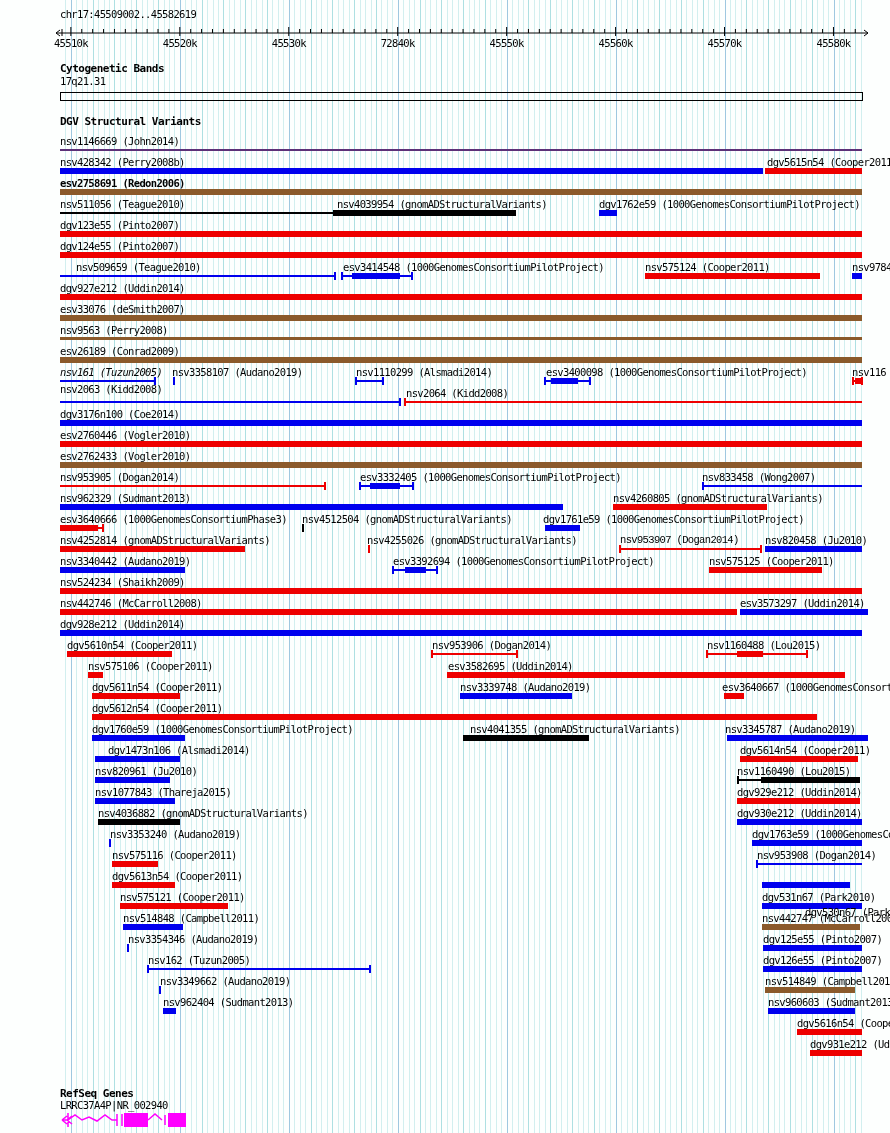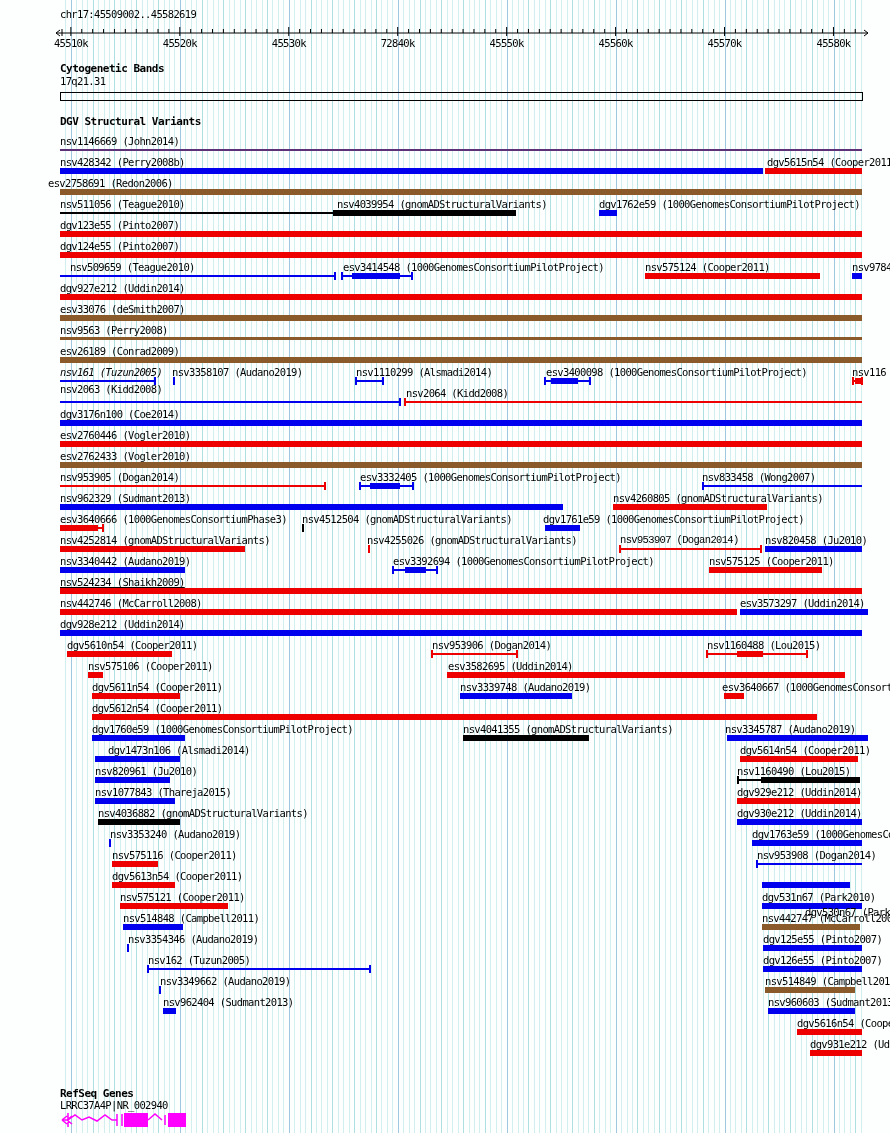--- a/index.html
+++ b/index.html
@@ -272,33 +272,33 @@
   <div id="cyto-rect" style="left:60px;top:92px;width:801px;height:7px;"></div>
 
   <div class="txt hdr" style="left:60px;top:116px;">DGV Structural Variants</div>
   <div id="rows">
       <div class="txt" style="left: 60px; top: 136px;">nsv1146669 (John2014)</div>
       <div class="seg" title="nsv1146669" style="left: 60px; top: 149px; width: 802px; height: 2px; background: rgb(92, 49, 120);"></div>
       <div class="txt" style="left: 60px; top: 157px;">nsv428342 (Perry2008b)</div>
       <div class="seg" title="nsv428342" style="left: 60px; top: 168px; width: 703px; height: 6px; background: rgb(0, 0, 238);"></div>
       <div class="txt" style="left: 767px; top: 157px;">dgv5615n54 (Cooper2011)</div>
       <div class="seg" title="dgv5615n54" style="left: 765px; top: 168px; width: 97px; height: 6px; background: rgb(238, 0, 0);"></div>
-      <div class="txt" style="left: 48px; top: 178px;">esv2758691 (Redon2006)</div>
+      <div class="txt" style="left: 60px; top: 178px; font-weight: bold;">esv2758691 (Redon2006)</div>
       <div class="seg" title="esv2758691" style="left: 60px; top: 189px; width: 802px; height: 6px; background: rgb(139, 90, 43);"></div>
       <div class="txt" style="left: 60px; top: 199px;">nsv511056 (Teague2010)</div>
       <div class="seg" title="nsv511056" style="left: 60px; top: 212px; width: 273px; height: 2px; background: rgb(0, 0, 0);"></div>
       <div class="txt" style="left: 337px; top: 199px;">nsv4039954 (gnomADStructuralVariants)</div>
       <div class="seg" title="nsv4039954" style="left: 333px; top: 210px; width: 183px; height: 6px; background: rgb(0, 0, 0);"></div>
       <div class="txt" style="left: 599px; top: 199px;">dgv1762e59 (1000GenomesConsortiumPilotProject)</div>
       <div class="seg" title="dgv1762e59" style="left: 599px; top: 210px; width: 18px; height: 6px; background: rgb(0, 0, 238);"></div>
       <div class="txt" style="left: 60px; top: 220px;">dgv123e55 (Pinto2007)</div>
       <div class="seg" title="dgv123e55" style="left: 60px; top: 231px; width: 802px; height: 6px; background: rgb(238, 0, 0);"></div>
       <div class="txt" style="left: 60px; top: 241px;">dgv124e55 (Pinto2007)</div>
       <div class="seg" title="dgv124e55" style="left: 60px; top: 252px; width: 802px; height: 6px; background: rgb(238, 0, 0);"></div>
-      <div class="txt" style="left: 70px; top: 262px;">nsv509659 (Teague2010)</div>
+      <div class="txt" style="left: 76px; top: 262px;">nsv509659 (Teague2010)</div>
       <div class="seg" title="nsv509659" style="left: 60px; top: 275px; width: 275px; height: 2px; background: rgb(0, 0, 238);"></div>
       <div class="seg" title="nsv509659" style="left: 334px; top: 272px; width: 2px; height: 8px; background: rgb(0, 0, 238);"></div>
       <div class="txt" style="left: 343px; top: 262px;">esv3414548 (1000GenomesConsortiumPilotProject)</div>
       <div class="seg" title="esv3414548" style="left: 342px; top: 275px; width: 70px; height: 2px; background: rgb(0, 0, 238);"></div>
       <div class="seg" title="esv3414548" style="left: 352px; top: 273px; width: 48px; height: 6px; background: rgb(0, 0, 238);"></div>
       <div class="seg" title="esv3414548" style="left: 341px; top: 272px; width: 2px; height: 8px; background: rgb(0, 0, 238);"></div>
       <div class="seg" title="esv3414548" style="left: 411px; top: 272px; width: 2px; height: 8px; background: rgb(0, 0, 238);"></div>
       <div class="txt" style="left: 645px; top: 262px;">nsv575124 (Cooper2011)</div>
       <div class="seg" title="nsv575124" style="left: 645px; top: 273px; width: 175px; height: 6px; background: rgb(238, 0, 0);"></div>
       <div class="txt" style="left: 852px; top: 262px;">nsv9784</div>
@@ -377,21 +377,21 @@
       <div class="seg" title="nsv820458" style="left: 765px; top: 546px; width: 97px; height: 6px; background: rgb(0, 0, 238);"></div>
       <div class="txt" style="left: 60px; top: 556px;">nsv3340442 (Audano2019)</div>
       <div class="seg" title="nsv3340442" style="left: 60px; top: 567px; width: 125px; height: 6px; background: rgb(0, 0, 238);"></div>
       <div class="txt" style="left: 393px; top: 556px;">esv3392694 (1000GenomesConsortiumPilotProject)</div>
       <div class="seg" title="esv3392694" style="left: 393px; top: 569px; width: 44px; height: 2px; background: rgb(0, 0, 238);"></div>
       <div class="seg" title="esv3392694" style="left: 405px; top: 567px; width: 21px; height: 6px; background: rgb(0, 0, 238);"></div>
       <div class="seg" title="esv3392694" style="left: 392px; top: 566px; width: 2px; height: 8px; background: rgb(0, 0, 238);"></div>
       <div class="seg" title="esv3392694" style="left: 436px; top: 566px; width: 2px; height: 8px; background: rgb(0, 0, 238);"></div>
       <div class="txt" style="left: 709px; top: 556px;">nsv575125 (Cooper2011)</div>
       <div class="seg" title="nsv575125" style="left: 709px; top: 567px; width: 113px; height: 6px; background: rgb(238, 0, 0);"></div>
-      <div class="txt" style="left: 60px; top: 577px; text-decoration: underline;">nsv524234 (Shaikh2009)</div>
+      <div class="txt" style="left: 60px; top: 577px;">nsv524234 (Shaikh2009)</div>
       <div class="seg" title="nsv524234" style="left: 60px; top: 588px; width: 802px; height: 6px; background: rgb(238, 0, 0);"></div>
       <div class="txt" style="left: 60px; top: 598px;">nsv442746 (McCarroll2008)</div>
       <div class="seg" title="nsv442746" style="left: 60px; top: 609px; width: 677px; height: 6px; background: rgb(238, 0, 0);"></div>
       <div class="txt" style="left: 740px; top: 598px;">esv3573297 (Uddin2014)</div>
       <div class="seg" title="esv3573297" style="left: 740px; top: 609px; width: 128px; height: 6px; background: rgb(0, 0, 238);"></div>
       <div class="txt" style="left: 60px; top: 619px;">dgv928e212 (Uddin2014)</div>
       <div class="seg" title="dgv928e212" style="left: 60px; top: 630px; width: 802px; height: 6px; background: rgb(0, 0, 238);"></div>
       <div class="txt" style="left: 67px; top: 640px;">dgv5610n54 (Cooper2011)</div>
       <div class="seg" title="dgv5610n54" style="left: 67px; top: 651px; width: 105px; height: 6px; background: rgb(238, 0, 0);"></div>
       <div class="txt" style="left: 432px; top: 640px;">nsv953906 (Dogan2014)</div>
@@ -410,21 +410,21 @@
       <div class="txt" style="left: 92px; top: 682px;">dgv5611n54 (Cooper2011)</div>
       <div class="seg" title="dgv5611n54" style="left: 92px; top: 693px; width: 88px; height: 6px; background: rgb(238, 0, 0);"></div>
       <div class="txt" style="left: 460px; top: 682px;">nsv3339748 (Audano2019)</div>
       <div class="seg" title="nsv3339748" style="left: 460px; top: 693px; width: 112px; height: 6px; background: rgb(0, 0, 238);"></div>
       <div class="txt" style="left: 722px; top: 682px;">esv3640667 (1000GenomesConsortiumPhase3)</div>
       <div class="seg" title="esv3640667" style="left: 724px; top: 693px; width: 20px; height: 6px; background: rgb(238, 0, 0);"></div>
       <div class="txt" style="left: 92px; top: 703px;">dgv5612n54 (Cooper2011)</div>
       <div class="seg" title="dgv5612n54" style="left: 92px; top: 714px; width: 725px; height: 6px; background: rgb(238, 0, 0);"></div>
       <div class="txt" style="left: 92px; top: 724px;">dgv1760e59 (1000GenomesConsortiumPilotProject)</div>
       <div class="seg" title="dgv1760e59" style="left: 92px; top: 735px; width: 93px; height: 6px; background: rgb(0, 0, 238);"></div>
-      <div class="txt" style="left: 463px; top: 724px;">nsv4041355 (gnomADStructuralVariants)</div>
+      <div class="txt" style="left: 463px; top: 724px; padding-left: 7px;">nsv4041355 (gnomADStructuralVariants)</div>
       <div class="seg" title="nsv4041355" style="left: 463px; top: 735px; width: 126px; height: 6px; background: rgb(0, 0, 0);"></div>
       <div class="txt" style="left: 725px; top: 724px;">nsv3345787 (Audano2019)</div>
       <div class="seg" title="nsv3345787" style="left: 727px; top: 735px; width: 141px; height: 6px; background: rgb(0, 0, 238);"></div>
       <div class="txt" style="left: 108px; top: 745px;">dgv1473n106 (Alsmadi2014)</div>
       <div class="seg" title="dgv1473n106" style="left: 95px; top: 756px; width: 85px; height: 6px; background: rgb(0, 0, 238);"></div>
       <div class="txt" style="left: 740px; top: 745px;">dgv5614n54 (Cooper2011)</div>
       <div class="seg" title="dgv5614n54" style="left: 740px; top: 756px; width: 118px; height: 6px; background: rgb(238, 0, 0);"></div>
       <div class="txt" style="left: 95px; top: 766px;">nsv820961 (Ju2010)</div>
       <div class="seg" title="nsv820961" style="left: 95px; top: 777px; width: 75px; height: 6px; background: rgb(0, 0, 238);"></div>
       <div class="txt" style="left: 737px; top: 766px;">nsv1160490 (Lou2015)</div>

